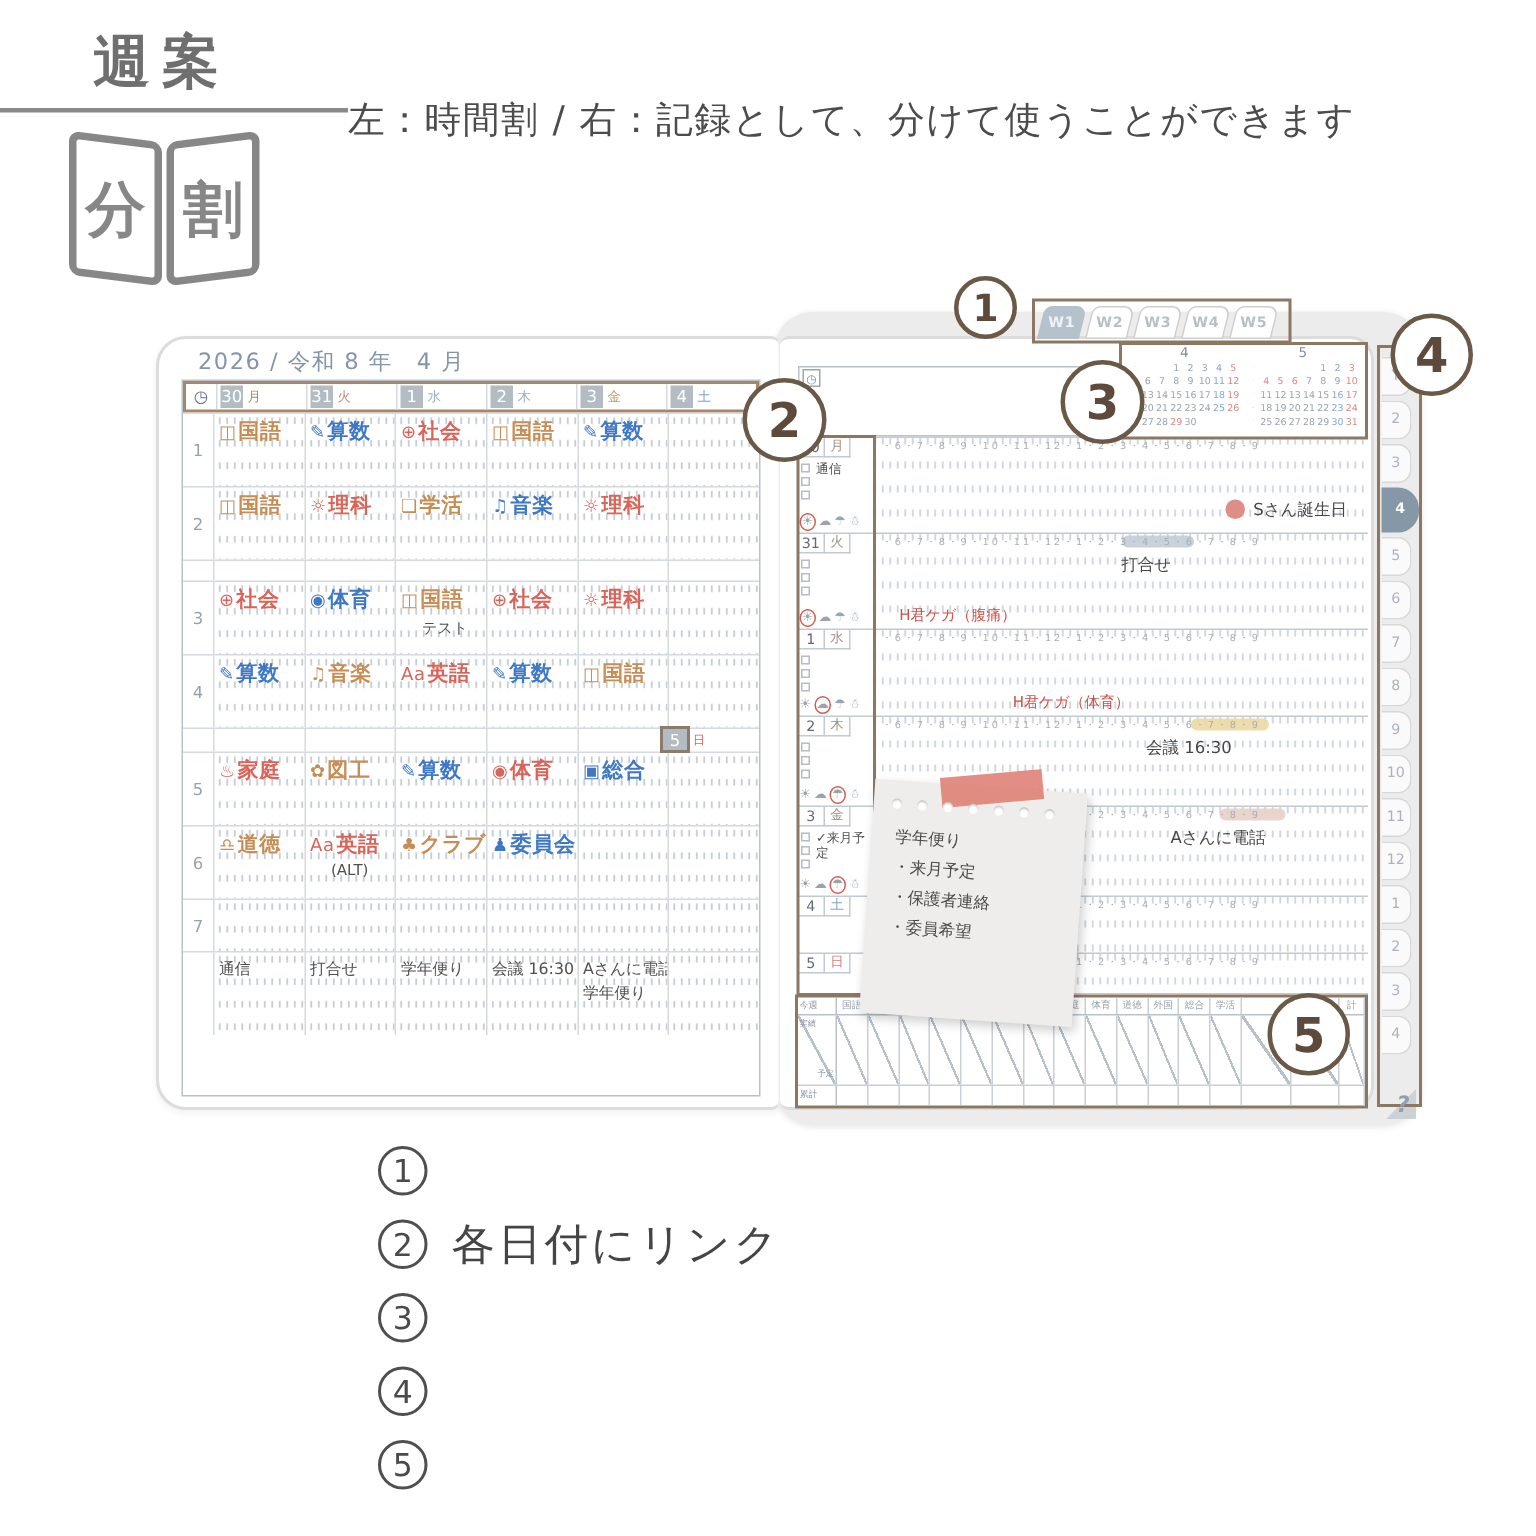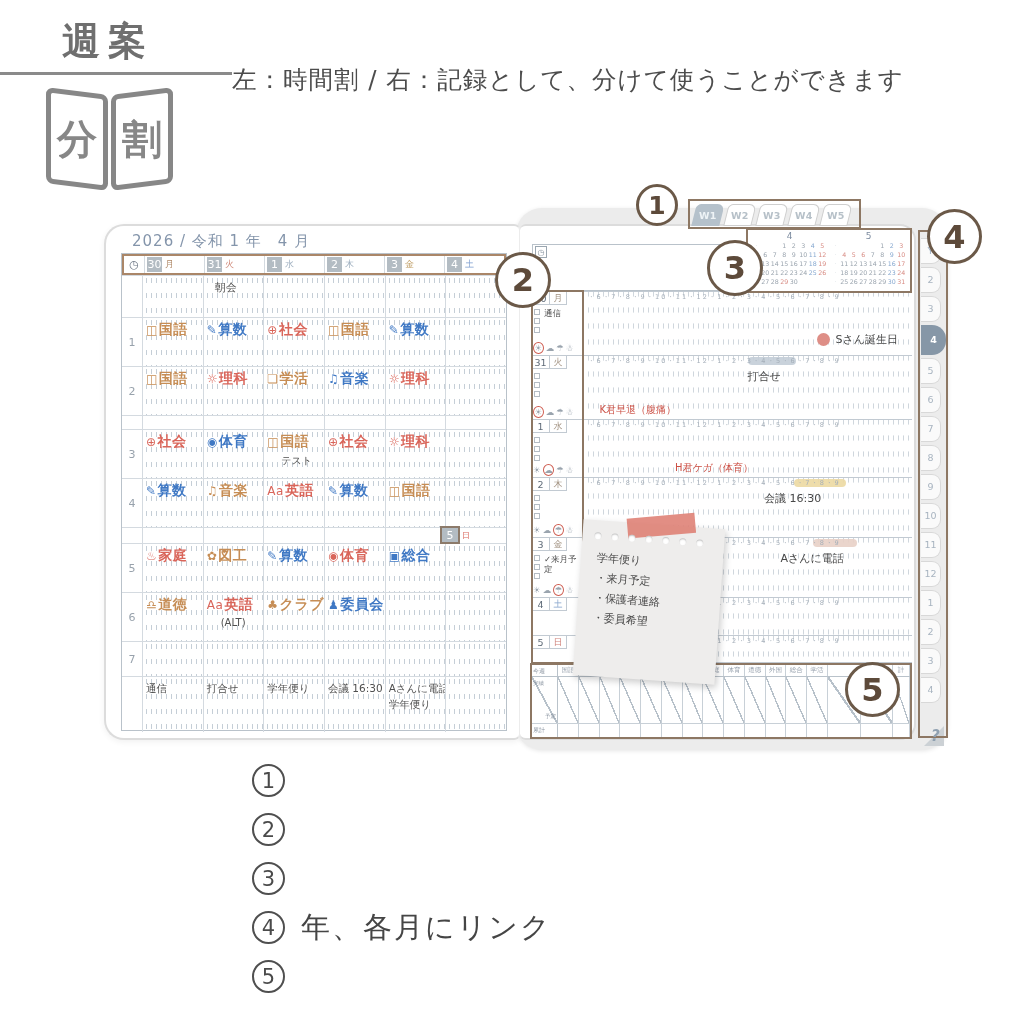--- a/index.html
+++ b/index.html
@@ -137,21 +137,21 @@
     </div>
   <div class="bpage" id="bpr">
       <span class="bchar">割</span>
     </div>
 </div>
 <div id="subtitle">左：時間割 / 右：記録として、分けて使うことができます</div>
 
 <div id="cover"></div>
 
 <div id="left-page">
-  <div id="month-label">2026 / 令和 1 年　4 月</div>
+  <div id="month-label">2026 / 令和 8 年　4 月</div>
   <div id="lp-table">
       <div class="lp-head" style="height: 21px; flex: 0 0 auto;">
         <div class="lh-clock">◷</div>
         <div class="lh-col">
           <span class="lh-num">30</span>
           <span class="lh-wd" style="color: rgb(176, 137, 104);">月</span>
         </div>
         <div class="lh-col">
           <span class="lh-num">31</span>
           <span class="lh-wd" style="color: rgb(207, 136, 120);">火</span>
@@ -165,31 +165,20 @@
           <span class="lh-wd" style="color: rgb(159, 176, 192);">木</span>
         </div>
         <div class="lh-col">
           <span class="lh-num">3</span>
           <span class="lh-wd" style="color: rgb(194, 161, 106);">金</span>
         </div>
         <div class="lh-col">
           <span class="lh-num">4</span>
           <span class="lh-wd" style="color: rgb(127, 159, 208);">土</span>
         </div>
-      </div>
-      <div class="lp-row" style="height: 42px; flex: 0 0 auto;">
-        <div class="lp-label"></div>
-        <div class="lp-cell dotted"></div>
-        <div class="lp-cell dotted">
-          <div class="hand-sm">朝会</div>
-        </div>
-        <div class="lp-cell dotted"></div>
-        <div class="lp-cell dotted"></div>
-        <div class="lp-cell dotted"></div>
-        <div class="lp-cell dotted"></div>
       </div>
       <div class="lp-row" style="height: 49px; flex: 0 0 auto;">
         <div class="lp-label">1</div>
         <div class="lp-cell dotted">
           <div class="subj c-tan"><span class="ic">◫</span>国語</div>
         </div>
         <div class="lp-cell dotted">
           <div class="subj c-blue"><span class="ic">✎</span>算数</div>
         </div>
         <div class="lp-cell dotted">
@@ -524,21 +513,21 @@
             <span class="sel">☀</span>
             <span>☁</span>
             <span>☂</span>
             <span>☃</span>
           </div>
         </div>
         <div class="dm">
           <div class="ruler">・6・7・8・9・10・11・12・1・2・3・4・5・6・7・8・9</div>
           <div class="hl" style="left: 50%; width: 48px; background: rgb(195, 205, 215);"></div>
           <div class="hand" style="left: 50%;">打合せ</div>
-          <div class="rednote" style="left: 5%;">K君早退（腹痛）</div>
+          <div class="rednote" style="left: 5%;">H君ケガ（腹痛）</div>
         </div>
       </div>
       <div class="day-row" style="height: 58px;">
         <div class="dl">
           <div class="dl-head">
             <div class="dl-num">1</div>
             <div class="dl-wd" style="color: rgb(163, 147, 130);">水</div>
           </div>
           <div class="cbs">
             <div class="cb"></div>
@@ -734,24 +723,24 @@
 <div class="callout" id="c3">3</div>
 <div class="callout" id="c4">4</div>
 <div class="callout" id="c5">5</div>
 
 <div id="notes">
     <div class="note-item">
       <span class="note-circle">1</span>
     </div>
     <div class="note-item">
       <span class="note-circle">2</span>
+      <span class="note-text">各日付にリンク</span>
     </div>
     <div class="note-item">
       <span class="note-circle">3</span>
     </div>
     <div class="note-item">
       <span class="note-circle">4</span>
-      <span class="note-text">年、各月にリンク</span>
     </div>
     <div class="note-item">
       <span class="note-circle">5</span>
     </div>
   </div>
 
 </body></html>

